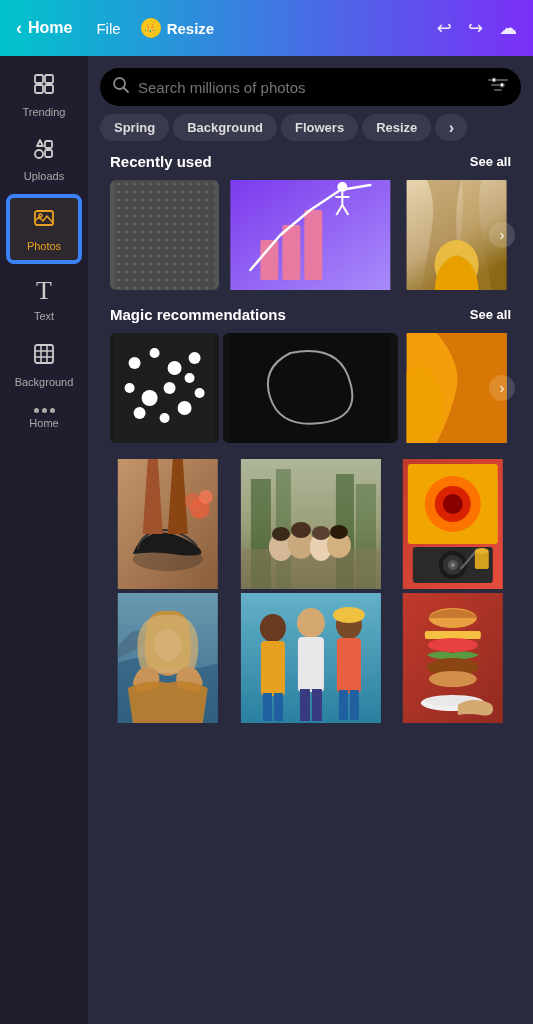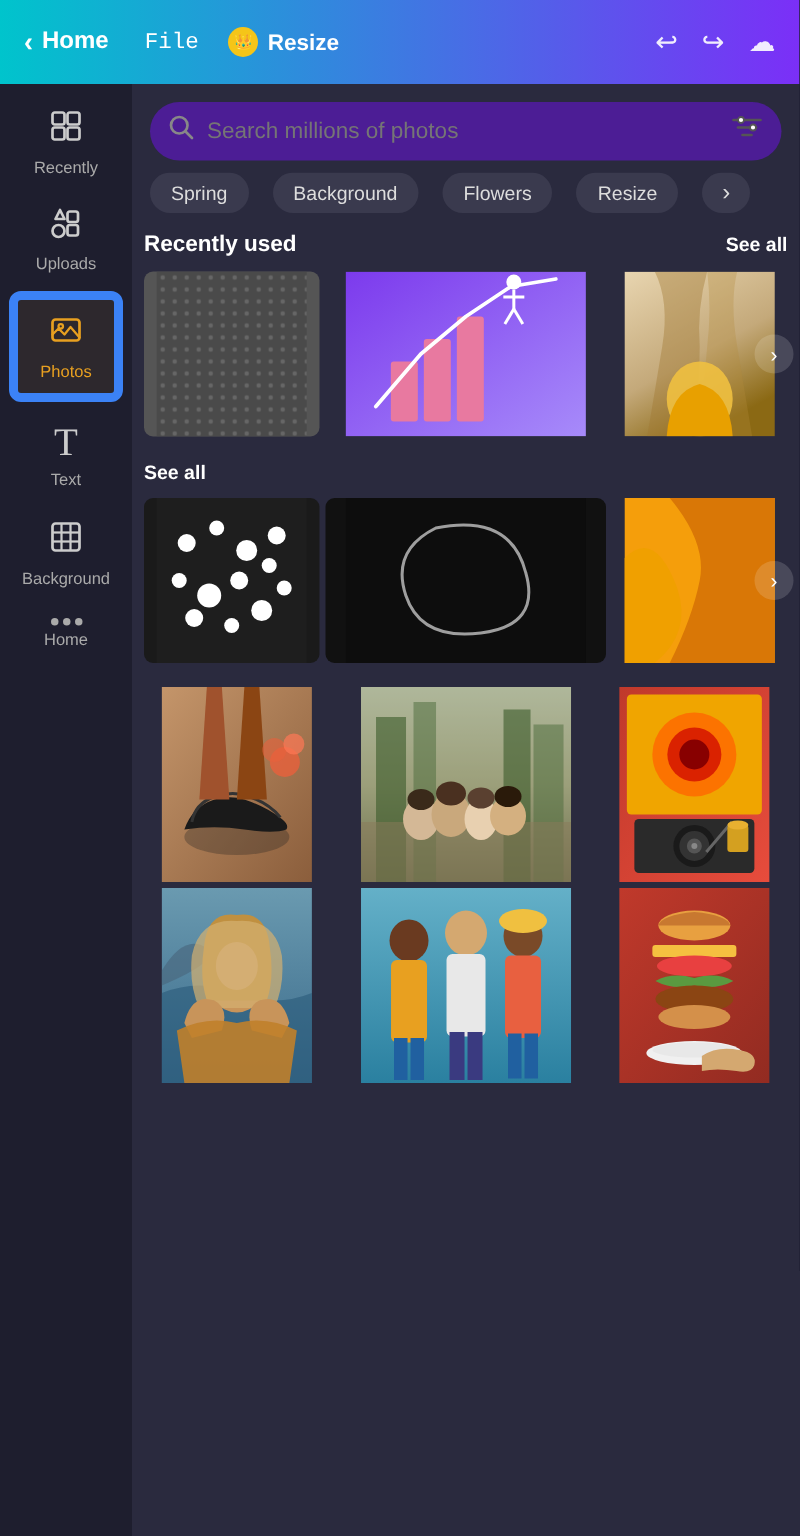--- a/index.html
+++ b/index.html
@@ -34,21 +34,20 @@
     .top-bar-center {
       display: flex;
       align-items: center;
       gap: 20px;
       margin-left: 8px;
     }
     .top-bar-nav {
       color: white;
       font-size: 15px;
       font-weight: 500;
-      font-family: Liberation Mono, monospace;
     }
     .top-bar-resize {
       display: flex;
       align-items: center;
       gap: 6px;
       color: white;
       font-size: 15px;
       font-weight: 600;
     }
     .crown-icon {
@@ -97,21 +96,21 @@
       flex-direction: column;
       align-items: center;
       justify-content: center;
       width: 76px;
       padding: 8px 4px;
       border-radius: 8px;
       cursor: pointer;
       gap: 4px;
     }
     .sidebar-item.active {
-      border: 6px solid #3b82f6;
+      border: 4px solid #3b82f6;
       background: rgba(232, 160, 32, 0.08);
     }
     .sidebar-item-icon {
       font-size: 22px;
       color: #cccccc;
     }
     .sidebar-item.active .sidebar-item-icon {
       color: #e8a020;
     }
     .sidebar-item-label {
@@ -134,21 +133,21 @@
     .content-panel::-webkit-scrollbar { width: 4px; }
     .content-panel::-webkit-scrollbar-track { background: transparent; }
     .content-panel::-webkit-scrollbar-thumb { background: #555; border-radius: 2px; }
 
     
     .search-bar-container {
       padding: 12px 12px 8px;
       flex-shrink: 0;
     }
     .search-bar {
-      background: #4c1d95;
+      background: #000000;
       border-radius: 24px;
       display: flex;
       align-items: center;
       padding: 8px 12px;
       gap: 8px;
     }
     .search-icon-svg {
       color: #666;
       font-size: 16px;
       flex-shrink: 0;
@@ -163,24 +162,25 @@
     }
     .filter-icon {
       color: #555;
       font-size: 16px;
       flex-shrink: 0;
     }
 
     
     .category-chips {
       display: flex;
-      gap: 16px;
+      gap: 4px;
       padding: 0 12px 12px;
       overflow-x: auto;
       flex-shrink: 0;
+      font-weight: bold;
     }
     .category-chips::-webkit-scrollbar { display: none; }
     .chip {
       background: #3a3a4e;
       color: #dddddd;
       border-radius: 18px;
       padding: 6px 14px;
       font-size: 13px;
       white-space: nowrap;
       flex-shrink: 0;
@@ -194,21 +194,21 @@
       display: flex;
       align-items: center;
       justify-content: center;
       font-size: 16px;
       flex-shrink: 0;
       cursor: pointer;
     }
 
     
     .section {
-      padding: 0 8px 16px;
+      padding: 0 22px 16px;
     }
     .section-header {
       display: flex;
       justify-content: space-between;
       align-items: center;
       margin-bottom: 10px;
     }
     .section-title {
       color: white;
       font-size: 15px;
@@ -298,21 +298,21 @@
 
     <div class="sidebar-item">
       <div class="sidebar-item-icon">
         <svg width="24" height="24" viewBox="0 0 24 24" fill="none">
           <rect x="3" y="3" width="8" height="8" rx="1.5" stroke="#ccc" stroke-width="1.8"></rect>
           <rect x="13" y="3" width="8" height="8" rx="1.5" stroke="#ccc" stroke-width="1.8"></rect>
           <rect x="3" y="13" width="8" height="8" rx="1.5" stroke="#ccc" stroke-width="1.8"></rect>
           <rect x="13" y="13" width="8" height="8" rx="1.5" stroke="#ccc" stroke-width="1.8"></rect>
         </svg>
       </div>
-      <span class="sidebar-item-label">Recently</span>
+      <span class="sidebar-item-label">Trending</span>
     </div>
 
     <div class="sidebar-item">
       <div class="sidebar-item-icon">
         <svg width="24" height="22" viewBox="0 0 24 22" fill="none">
           <path d="M5 8 L8 2 L11 8 Z" stroke="#ccc" stroke-width="1.8" stroke-linejoin="round" fill="none"></path>
           <rect x="13" y="3" width="7" height="7" rx="1.5" stroke="#ccc" stroke-width="1.8"></rect>
           <circle cx="7" cy="16" r="4" stroke="#ccc" stroke-width="1.8"></circle>
           <rect x="13" y="12" width="7" height="7" rx="1.5" stroke="#ccc" stroke-width="1.8"></rect>
         </svg>
@@ -451,20 +451,21 @@
             <path d="M28 110 Q30 80 50 75 Q70 80 72 110 Z" fill="#e8a000"></path>
           </svg>
         </div>
 
         <div class="grid-nav-btn" style="right:-4px;">›</div>
       </div>
     </div>
 
     <div class="section">
       <div class="section-header">
+        <span class="section-title">Magic recommendations</span>
         <span class="see-all">See all</span>
       </div>
       <div style="position:relative;">
         <div style="display:grid; grid-template-columns: 1fr 1.6fr 1fr; gap:4px;">
 
           <div style="border-radius:6px;overflow:hidden;height:110px;background:#1a1a1a;">
             <svg width="100%" height="110" viewBox="0 0 100 110">
               <rect width="100" height="110" fill="#1e1e1e"></rect>
 
               <circle cx="20" cy="30" r="6" fill="white"></circle>

